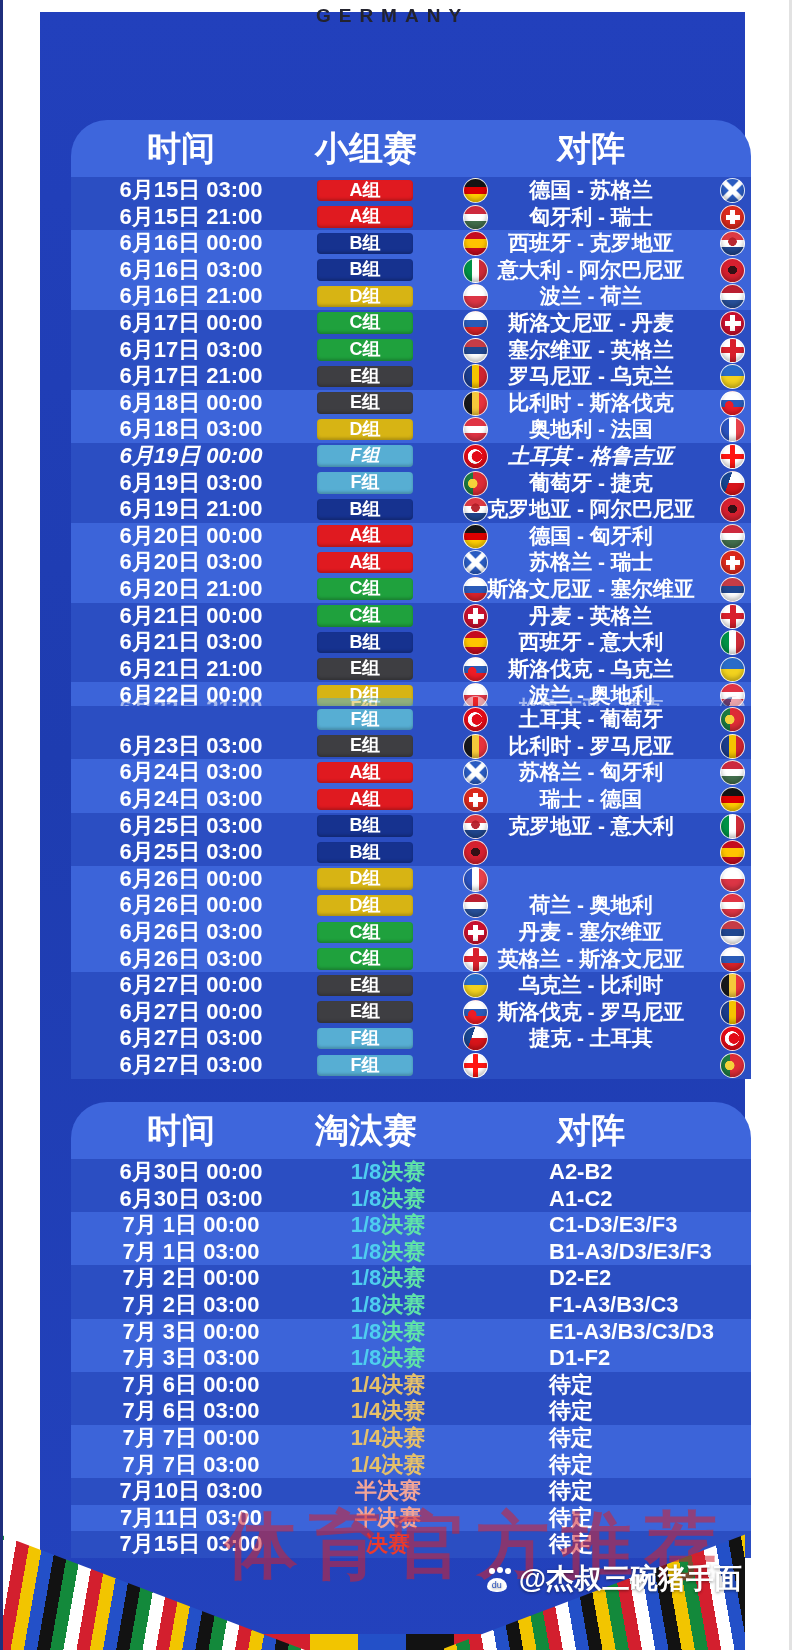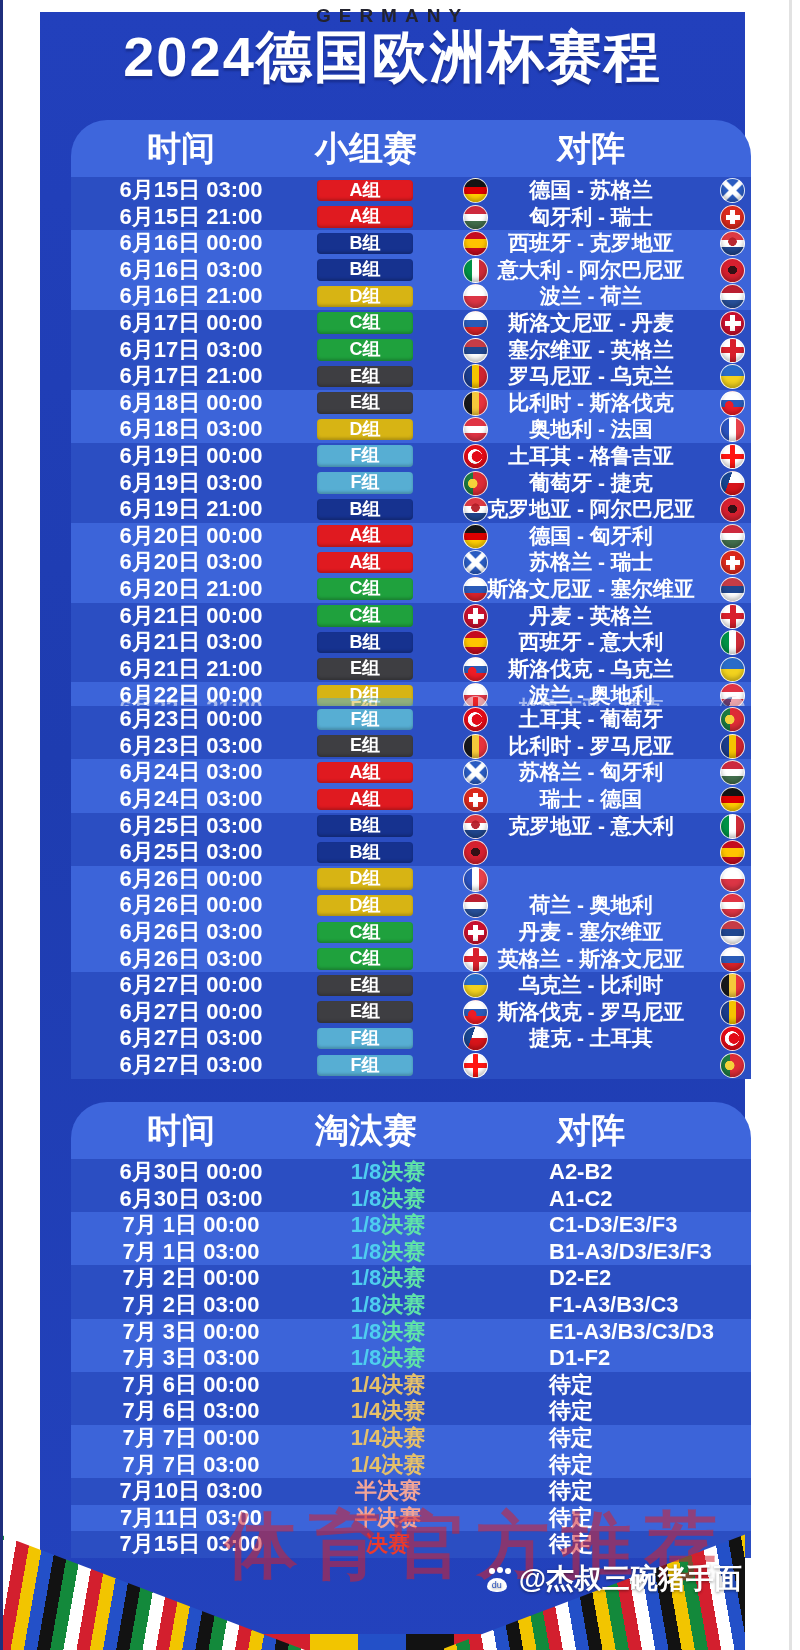--- a/index.html
+++ b/index.html
@@ -108,21 +108,20 @@
              box-shadow:8px -1px 0 #fff,16px 0 0 #fff;}
   .paw .pad{position:absolute;bottom:0;left:0;width:20px;height:14px;background:#fff;
             border-radius:50% 50% 46% 46%/60% 60% 40% 40%;
             color:#2a52be;font-size:9px;font-weight:normal;text-align:center;line-height:15px;}
 </style>
 </head>
 <body>
 
 <div class="poster">
   <div class="germany">GERMANY</div>
-  <div class="title">2024德国欧洲杯赛程</div>
 
   <div class="panel panel1">
     <div class="thead">
       <span class="h-time">时间</span>
       <span class="h-stage">小组赛</span>
       <span class="h-match">对阵</span>
     </div>
     <div class="tbody">
         <div class="row" style="background: rgb(43, 78, 194);">
           <div class="gline">
@@ -207,21 +206,21 @@
         </div>
         <div class="row" style="background: rgb(60, 100, 217);">
           <div class="gline">
             <span class="time">6月18日 03:00</span>
             <span class="badge" style="background: rgb(215, 180, 20);">D组</span>
             <span class="flag f-austria"></span>
             <span class="match">奥地利 - 法国</span>
             <span class="flag f-france away"></span>
           </div>
         </div>
-        <div class="row" style="background: rgb(43, 78, 194);">
+        <div class="row" style="background: rgb(43, 78, 194); font-style: italic;">
           <div class="gline">
             <span class="time">6月19日 00:00</span>
             <span class="badge" style="background: rgb(87, 174, 211);">F组</span>
             <span class="flag f-turkey"></span>
             <span class="match">土耳其 - 格鲁吉亚</span>
             <span class="flag f-georgia away"></span>
           </div>
         </div>
         <div class="row" style="background: rgb(43, 78, 194);">
           <div class="gline">
@@ -306,21 +305,20 @@
           <div class="gline ghost">
             <span class="time">6月22日 21:00</span>
             <span class="badge" style="background: rgb(87, 174, 211);">F组</span>
             <span class="flag f-georgia"></span>
             <span class="match">格鲁吉亚 - 捷克</span>
             <span class="flag f-czech away"></span>
           </div>
         </div>
         <div class="row" style="background: rgb(43, 78, 194);">
           <div class="gline">
-            <span class="time">6月23日 00:00</span>
             <span class="badge" style="background: rgb(87, 174, 211);">F组</span>
             <span class="flag f-turkey"></span>
             <span class="match">土耳其 - 葡萄牙</span>
             <span class="flag f-portugal away"></span>
           </div>
         </div>
         <div class="row" style="background: rgb(43, 78, 194);">
           <div class="gline">
             <span class="time">6月23日 03:00</span>
             <span class="badge" style="background: rgb(62, 62, 66);">E组</span>

